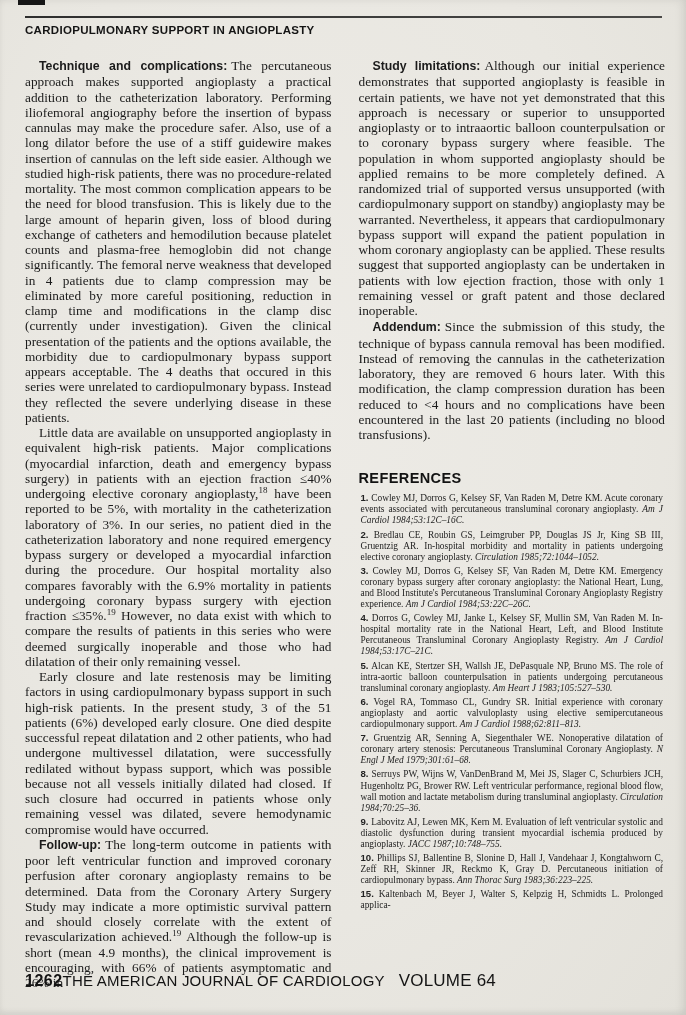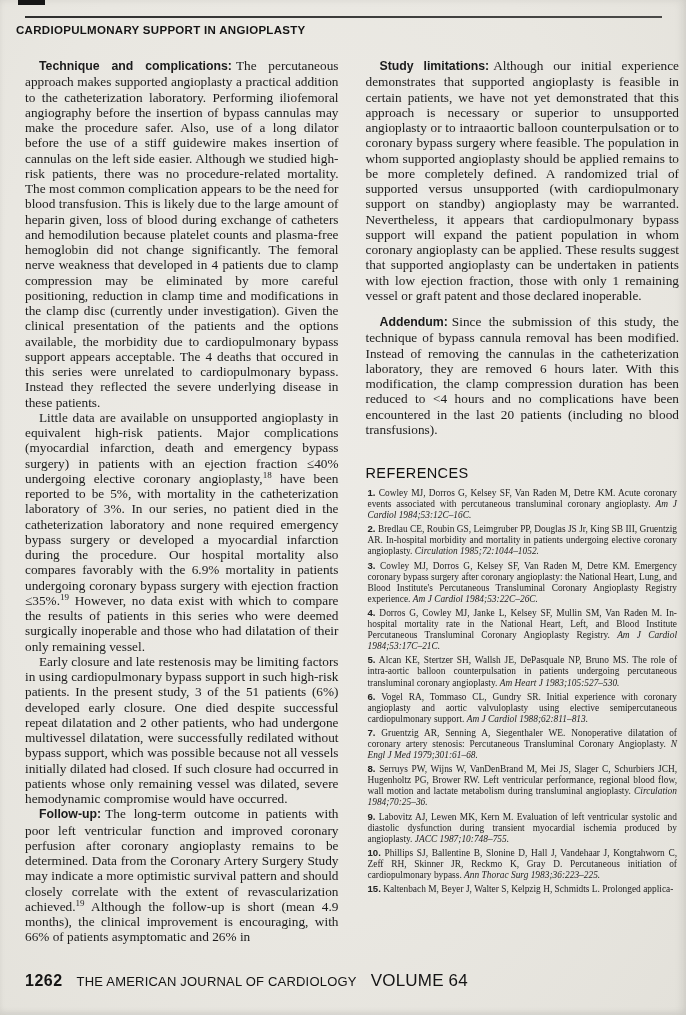--- a/index.html
+++ b/index.html
@@ -15,71 +15,71 @@
   }
   .scan-mark {
     position: absolute; left: 18px; top: 0; width: 27px; height: 5px;
     background: #161616;
   }
   .top-rule {
     position: absolute; left: 25px; right: 24px; top: 16px; height: 2px;
     background: linear-gradient(to right, #2e2e2e, #4a4a48);
   }
   .running-head {
-    position: absolute; left: 16px; top: 24px;
+    position: absolute; left: 25px; top: 24px;
     font-family: "Liberation Sans", sans-serif;
     font-weight: bold; font-size: 11.5px; letter-spacing: 0.3px;
     color: #141414;
   }
   .columns {
-    position: absolute; left: 25px; top: 58px; right: 7px;
+    position: absolute; left: 25px; top: 58px; right: 21px;
     display: flex; gap: 27px;
   }
   .col { flex: 1 1 0; min-width: 0; }
   .body-p {
     margin: 0;
     font-family: "Liberation Serif", serif;
     font-size: 13.3px; line-height: 15.25px;
     text-align: justify;
     color: #1b1b1b;
   }
   .body-p.indent { text-indent: 14px; }
   .lead {
     font-family: "Liberation Sans", sans-serif;
     font-weight: bold; font-size: 12.3px;
     margin-right: 4px;
   }
   .body-p sup { font-size: 9px; line-height: 0; vertical-align: super; }
-  .addendum { margin-top: 11px; }
+  .addendum { margin-top: 1px; }
   .ref-section { margin-top: 28px; }
   .ref-heading {
     margin: 0 0 6px 0;
     font-family: "Liberation Sans", sans-serif;
-    font-weight: normal; font-size: 14.5px; letter-spacing: 0.4px;
+    font-weight: bold; font-size: 14.5px; letter-spacing: 0.4px;
     color: #121212;
   }
   .ref-item {
     margin: 2px;
     font-family: "Liberation Serif", serif;
     font-size: 9.4px; line-height: 11.1px;
     text-align: justify;
     color: #232323;
   }
   .ref-num {
     font-family: "Liberation Sans", sans-serif;
     font-weight: bold; font-size: 9.6px;
   }
   .footer {
     position: absolute; left: 25px; top: 971px;
     display: flex; align-items: baseline;
     font-family: "Liberation Sans", sans-serif;
     color: #141414;
   }
   .page-num { font-weight: bold; font-size: 16px; letter-spacing: 0.5px; }
-  .journal-name { font-size: 13px; margin-left: 14px; letter-spacing: 0.2px; }
+  .journal-name { font-size: 15px; margin-left: 0; letter-spacing: 0.2px; }
   .volume-label { font-size: 17px; margin-left: 14px; letter-spacing: 0.2px; }
 </style>
 </head>
 <body>
 
 <div class="page">
 
   <div class="scan-mark"></div>
   <div class="top-rule"></div>
 

